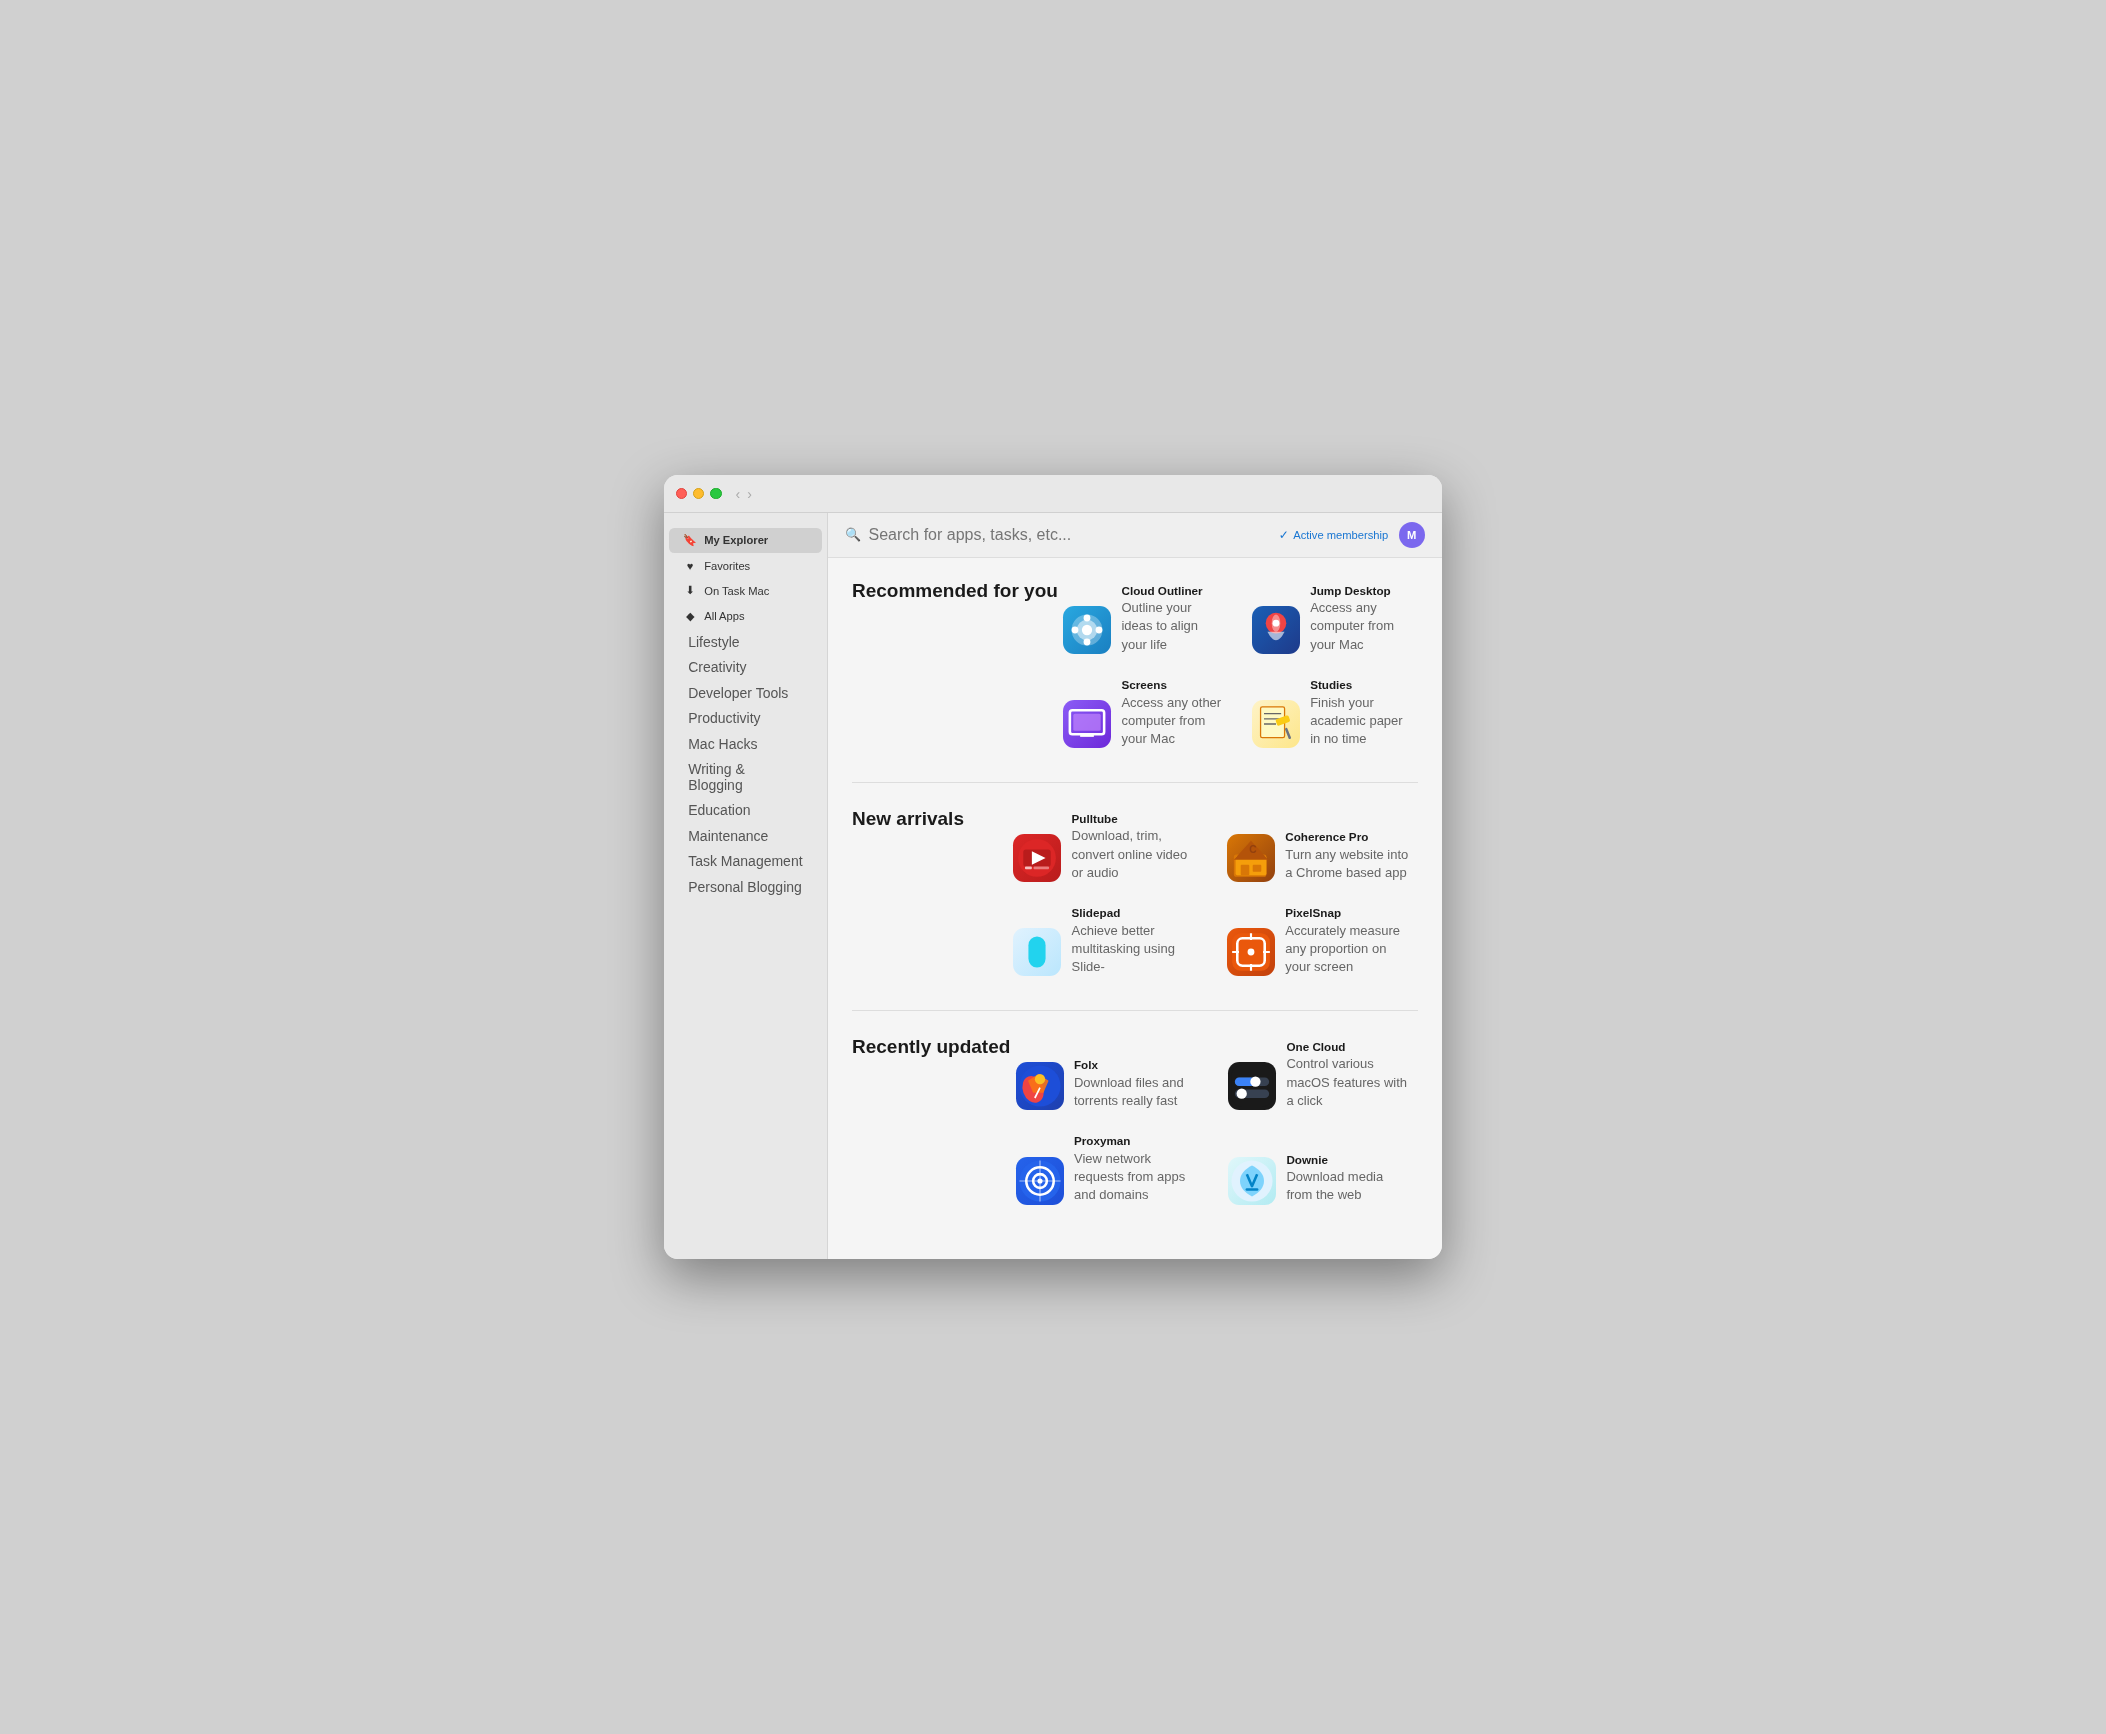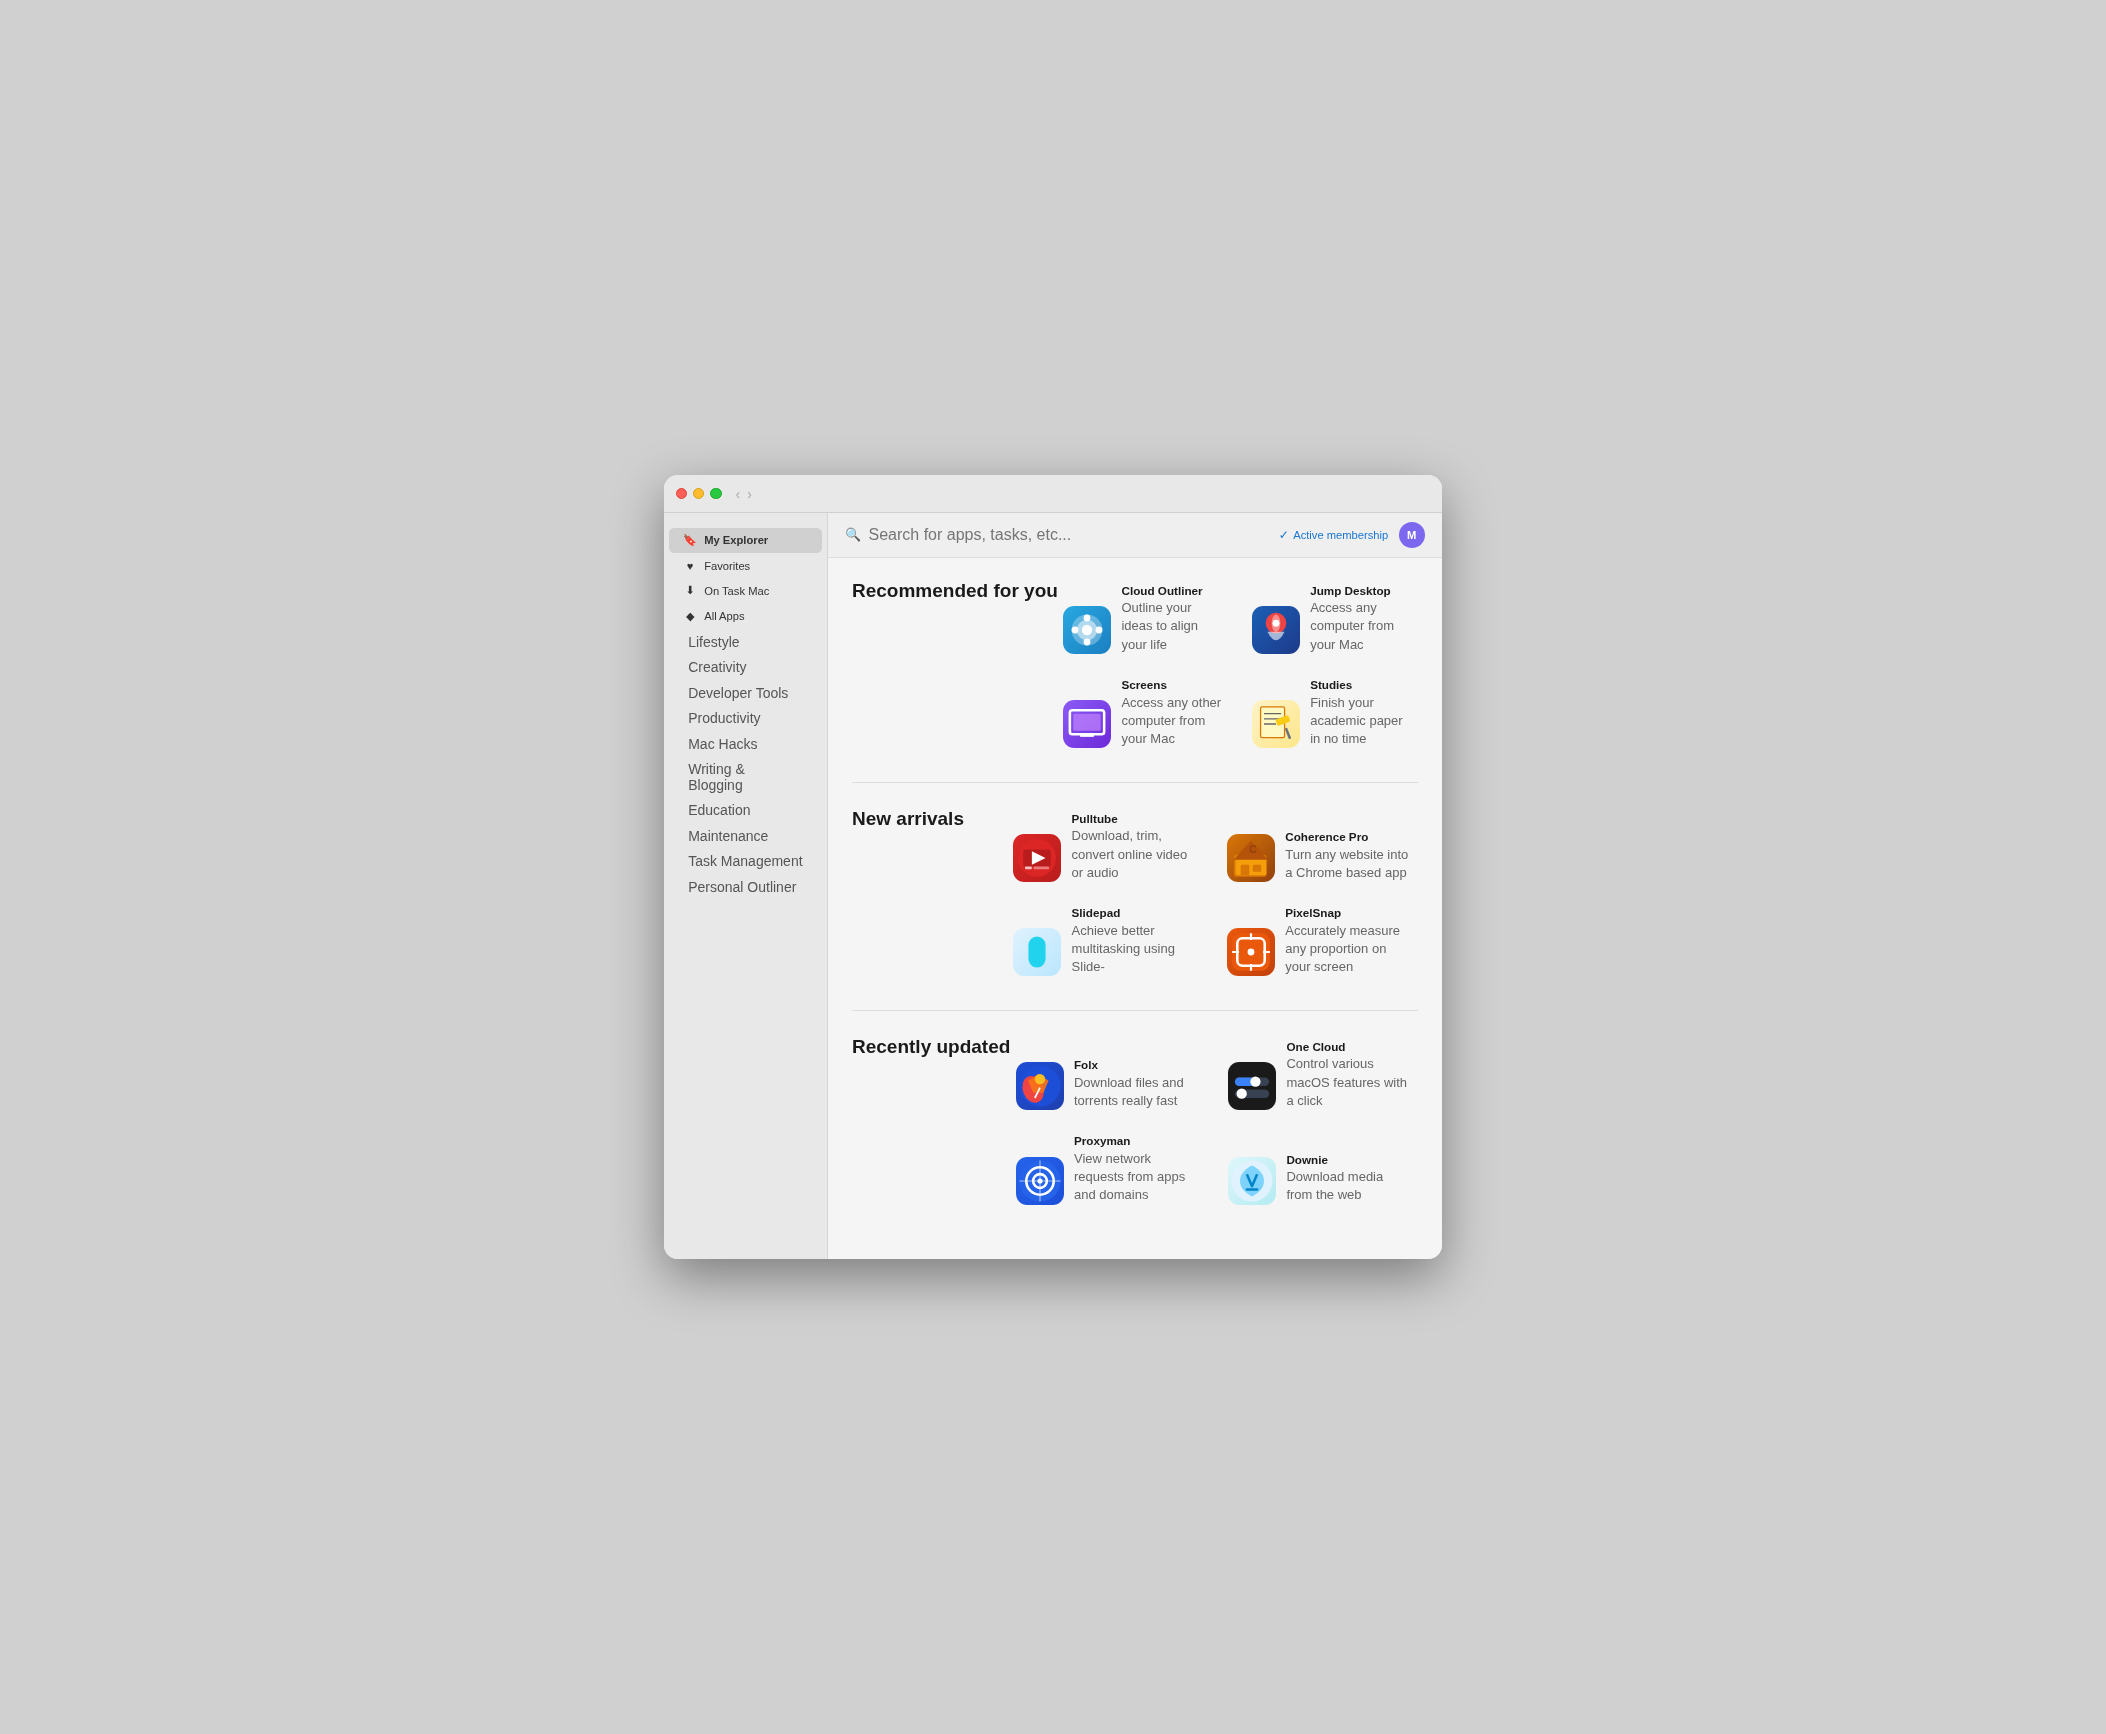--- a/index.html
+++ b/index.html
@@ -309,21 +309,21 @@
 
       <div class="sidebar-category">Lifestyle</div>
       <div class="sidebar-category">Creativity</div>
       <div class="sidebar-category">Developer Tools</div>
       <div class="sidebar-category">Productivity</div>
       <div class="sidebar-category">Mac Hacks</div>
       <div class="sidebar-category">Writing &amp; Blogging</div>
       <div class="sidebar-category">Education</div>
       <div class="sidebar-category">Maintenance</div>
       <div class="sidebar-category">Task Management</div>
-      <div class="sidebar-category">Personal Outliner</div>
+      <div class="sidebar-category">Personal Blogging</div>
     </div>
 
     <div class="content-area">
 
       <div class="search-bar">
         <div class="search-left">
           <span style="font-size:13px;color:#aaa;">🔍</span>
           <input class="search-input" type="text" placeholder="Search for apps, tasks, etc..." style="">
         </div>
         <div class="search-right">

